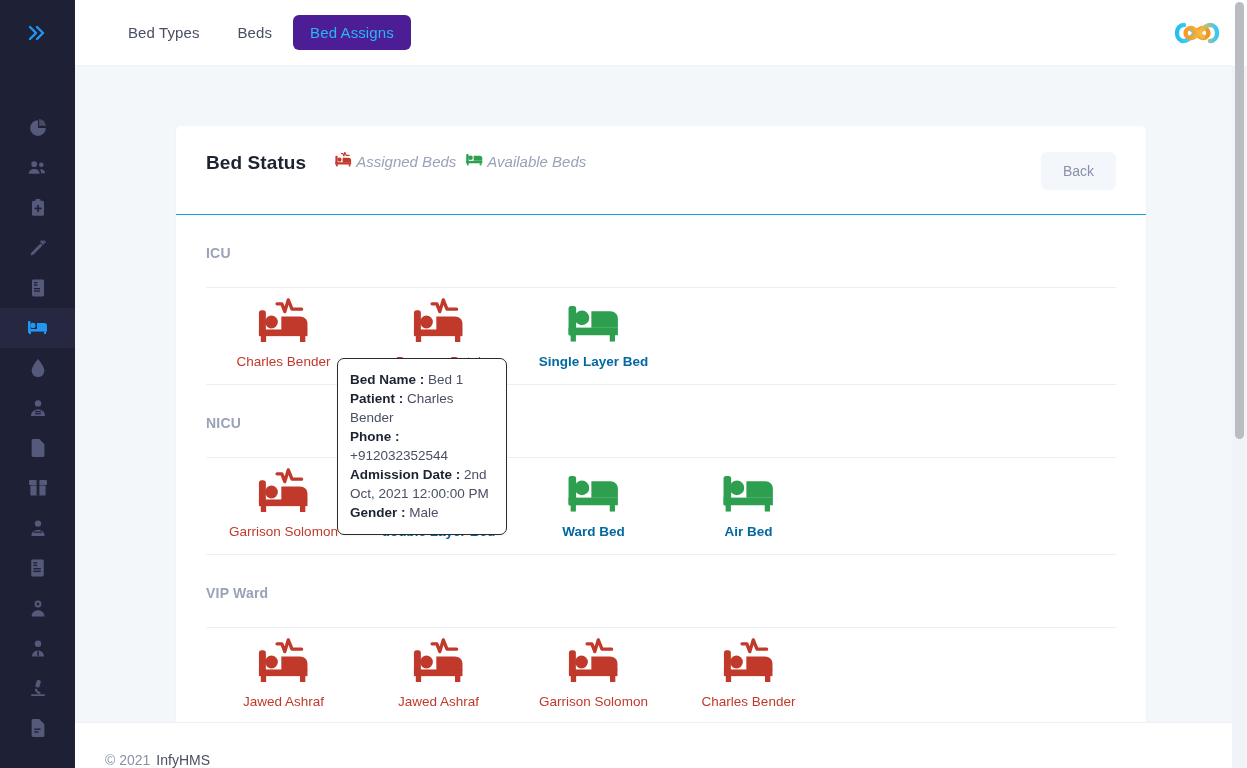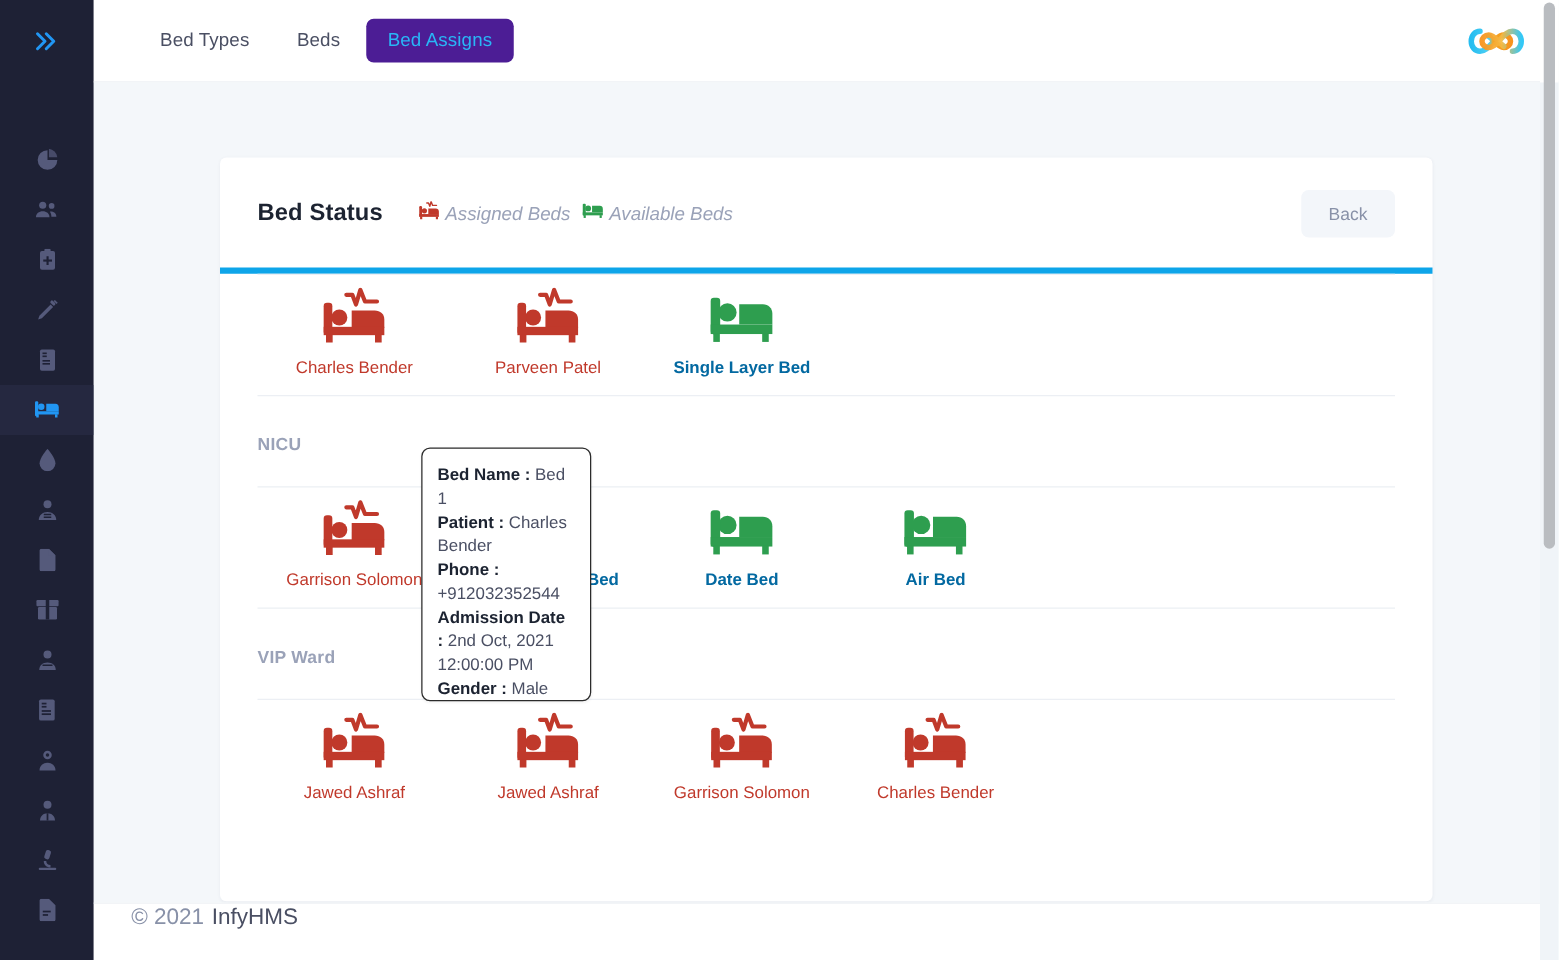--- a/index.html
+++ b/index.html
@@ -64,23 +64,23 @@
   }
   .card {
     margin: 0 auto;
     width: 970px;
     background: #ffffff;
     border-radius: 5px;
     box-shadow: 0 1px 3px rgba(30,40,70,.05);
     min-height: 595px;
   }
   .card-head {
-    display: flex; align-items: center;
+    display: flex; align-items: flex-start;
     padding: 26px 30px 24px 30px;
-    border-bottom: 5px solid #0ea5e9;
+    border-bottom: 1px solid #0ea5e9;
   }
   .card-title {
     font-size: 19px; font-weight: bold; color: #1c2331;
     letter-spacing: .1px;
   }
   .legend {
     display: flex; align-items: center; margin-left: 28px;
     font-size: 15px; color: #9aa2b8; font-style: italic;
   }
   .legend-item { display: flex; align-items: center; }
@@ -118,40 +118,40 @@
     margin-top: 8px; font-size: 13.5px;
     text-align: center; line-height: 1.2;
   }
   .bed-cell.assigned .bed-label { color: #c0392b; }
   .bed-cell.available .bed-label { color: #0369a1; font-weight: bold; }
 
   
   .tooltip {
     position: absolute;
     left: 262px; top: 292px;
-    width: 136px;
+    width: 170px;
     background: #ffffff;
     border: 1px solid #2b2b2b;
     border-radius: 7px;
-    padding: 11px 12px 0 12px;
+    padding: 11px 12px 12px 12px;
     font-size: 13.5px;
     line-height: 19px;
     color: #4a4f63;
     z-index: 40;
     box-shadow: 0 1px 2px rgba(0,0,0,.05);
   }
   .tooltip b { color: #1c2331; }
 
   
   .footer {
     flex: 0 0 46px; height: 46px;
     background: #ffffff;
-    display: flex; align-items: flex-start;
+    display: flex; align-items: flex-end;
     padding-left: 30px;
-    font-size: 18px; color: #8891a8;
+    font-size: 14px; color: #8891a8;
     border-top: 1px solid #eef1f5;
   }
   .footer .sep { display:inline-block; width: 6px; }
   .footer .name { color: #4a4f63; }
 
   
   .scrollbar {
     position: absolute; right: 0; top: 0;
     width: 15px; height: 768px;
     background: #ffffff; z-index: 60;
@@ -390,20 +390,21 @@
                   </svg>
               </span>
               <span class="legend-text">Available Beds</span>
             </div>
           </div>
           <button class="btn-back">Back</button>
         </div>
 
         <div class="card-body">
             <div class="ward">
+              <div class="ward-title">ICU</div>
               <div class="ward-row">
                 <div class="bed-cell assigned">
                   <div class="bed-icon">
                     <svg width="64" height="48" viewBox="0 0 22 18" fill="#c0392b">
                       <path d="M8.4 2.2h1.8l1.1 2.9 1.3-4.4 1.4 3.5h3.6" fill="none" stroke="#c0392b" stroke-width="1.25" stroke-linecap="round" stroke-linejoin="round"></path>
                       <circle cx="6.3" cy="9" r="2.4"></circle>
                       <path d="M10 6.9h6.9c1.7 0 2.9 1.1 2.9 2.7v2.5H10z"></path>
                       <rect x="1.6" y="4.6" width="2.6" height="9.6" rx="1"></rect>
                       <rect x="1.6" y="11.8" width="18.2" height="2.5"></rect>
                       <rect x="2.3" y="14.1" width="2" height="2.4"></rect>
@@ -475,21 +476,21 @@
                   <div class="bed-icon">
                     <svg width="60" height="42" viewBox="0 0 22 16" fill="#2e9e4f">
                       <circle cx="6.4" cy="5.3" r="2.8"></circle>
                       <path d="M10 2.8h7.2c1.7 0 2.9 1.2 2.9 2.9V9H10z"></path>
                       <rect x="1.3" y="0.8" width="2.9" height="11.2" rx="1"></rect>
                       <rect x="1.3" y="9" width="18.8" height="2.9"></rect>
                       <rect x="2.1" y="11.7" width="2" height="2.6"></rect>
                       <rect x="17" y="11.7" width="2" height="2.6"></rect>
                     </svg>
                   </div>
-                  <div class="bed-label">Date Bed</div>
+                  <div class="bed-label">Ward Bed</div>
                 </div>
                 <div class="bed-cell available">
                   <div class="bed-icon">
                     <svg width="60" height="42" viewBox="0 0 22 16" fill="#2e9e4f">
                       <circle cx="6.4" cy="5.3" r="2.8"></circle>
                       <path d="M10 2.8h7.2c1.7 0 2.9 1.2 2.9 2.9V9H10z"></path>
                       <rect x="1.3" y="0.8" width="2.9" height="11.2" rx="1"></rect>
                       <rect x="1.3" y="9" width="18.8" height="2.9"></rect>
                       <rect x="2.1" y="11.7" width="2" height="2.6"></rect>
                       <rect x="17" y="11.7" width="2" height="2.6"></rect>

